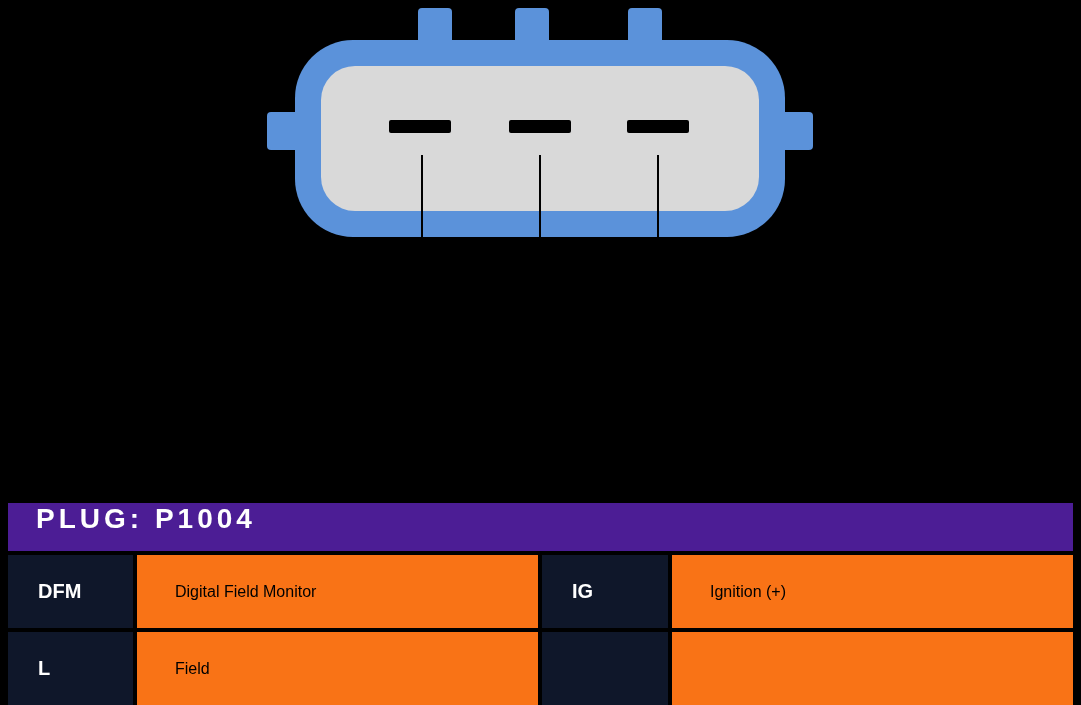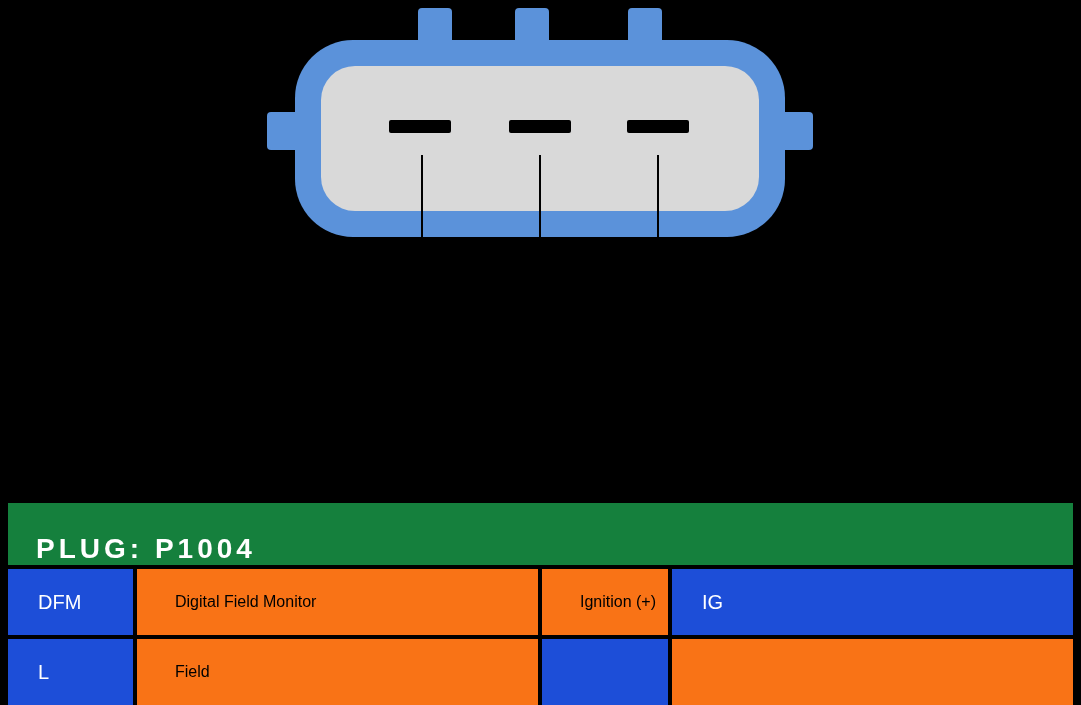--- a/index.html
+++ b/index.html
@@ -90,47 +90,47 @@
   .pinout {
     position: absolute;
     left: 8px;
     right: 8px;
     top: 503px;
     bottom: 0;
     display: flex;
     flex-direction: column;
   }
   .pinout-title-bar {
-    height: 62px;
-    background: #15803d;
+    height: 48px;
+    background: #4c1d95;
     display: flex;
-    align-items: flex-end;
+    align-items: flex-start;
     padding-left: 28px;
     margin-bottom: 4px;
     color: #ffffff;
     font-size: 28px;
     font-weight: bold;
     letter-spacing: 4px;
   }
   .pinout-grid {
     flex: 1;
     display: grid;
     grid-template-columns: 125px 401px 126px 1fr;
     grid-template-rows: 1fr 1fr;
     gap: 4px;
     background: #000000;
   }
   .cell {
     display: flex;
     align-items: center;
   }
   .cell-label {
-    background: #1d4ed8;
+    background: #0f172a;
     color: #ffffff;
-    font-weight: normal;
+    font-weight: bold;
     font-size: 20px;
     padding-left: 30px;
   }
   .cell-value {
     background: #f97316;
     color: #000000;
     font-size: 16px;
     padding-left: 38px;
   }
 </style>
@@ -162,25 +162,25 @@
     <span>PLUG: P1004</span>
   </div>
   <div class="pinout-grid">
 
     <div class="cell cell-label">
       <span>DFM</span>
     </div>
     <div class="cell cell-value">
       <span>Digital Field Monitor</span>
     </div>
+    <div class="cell cell-label">
+      <span>IG</span>
+    </div>
     <div class="cell cell-value">
       <span>Ignition (+)</span>
-    </div>
-    <div class="cell cell-label">
-      <span>IG</span>
     </div>
 
     <div class="cell cell-label">
       <span>L</span>
     </div>
     <div class="cell cell-value">
       <span>Field</span>
     </div>
     <div class="cell cell-label">
       <span></span>

